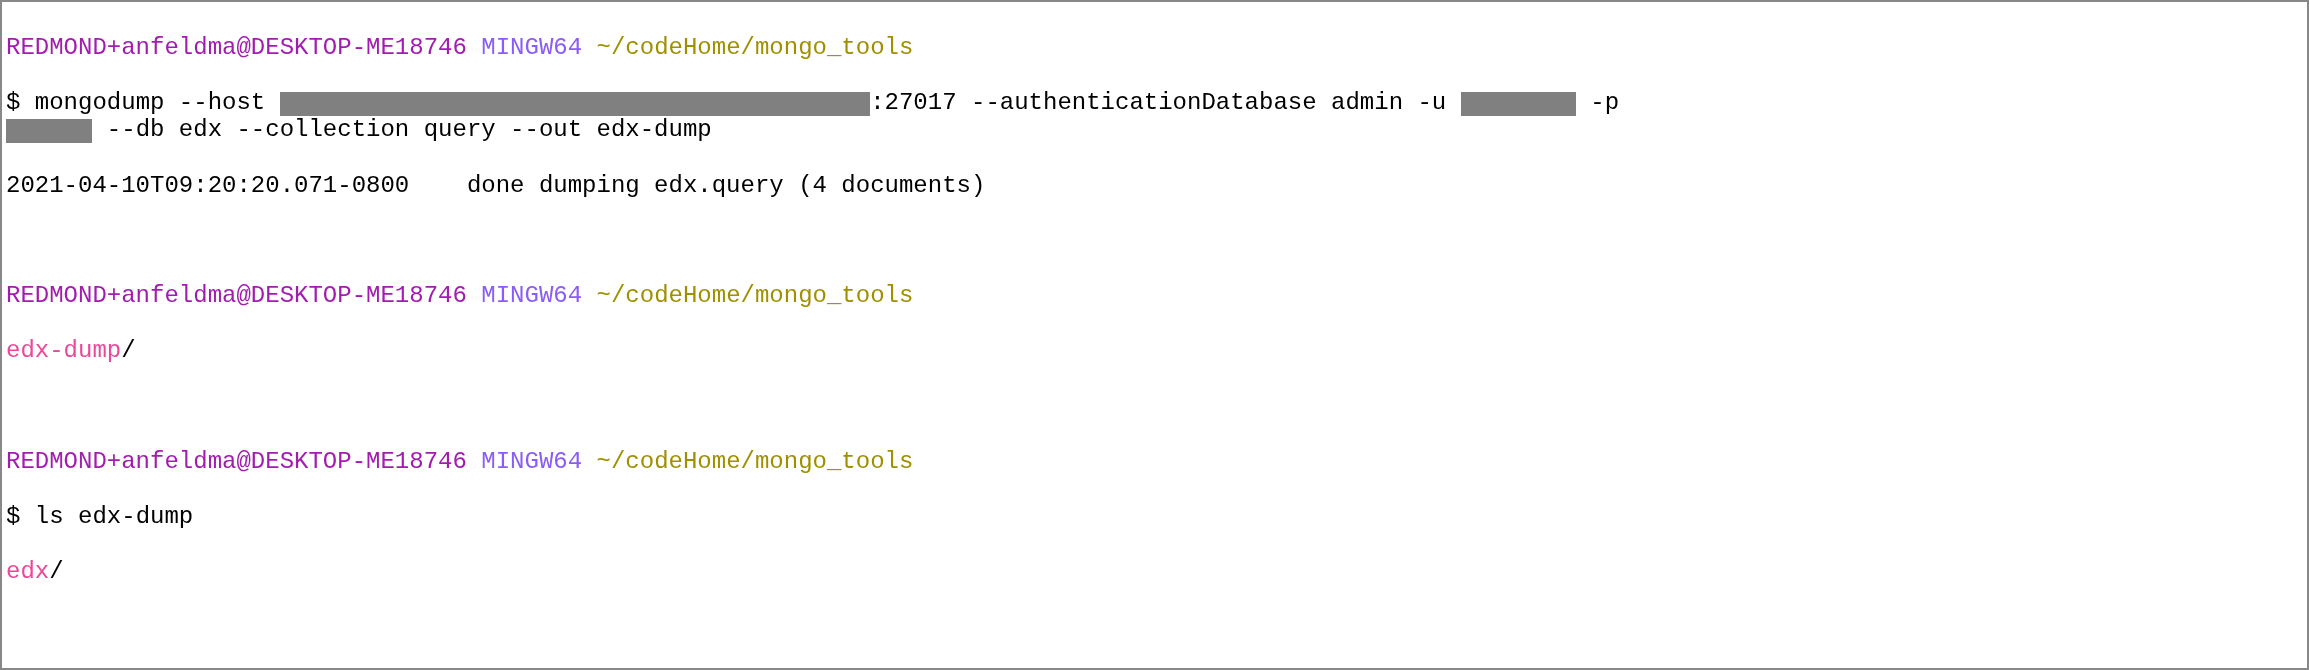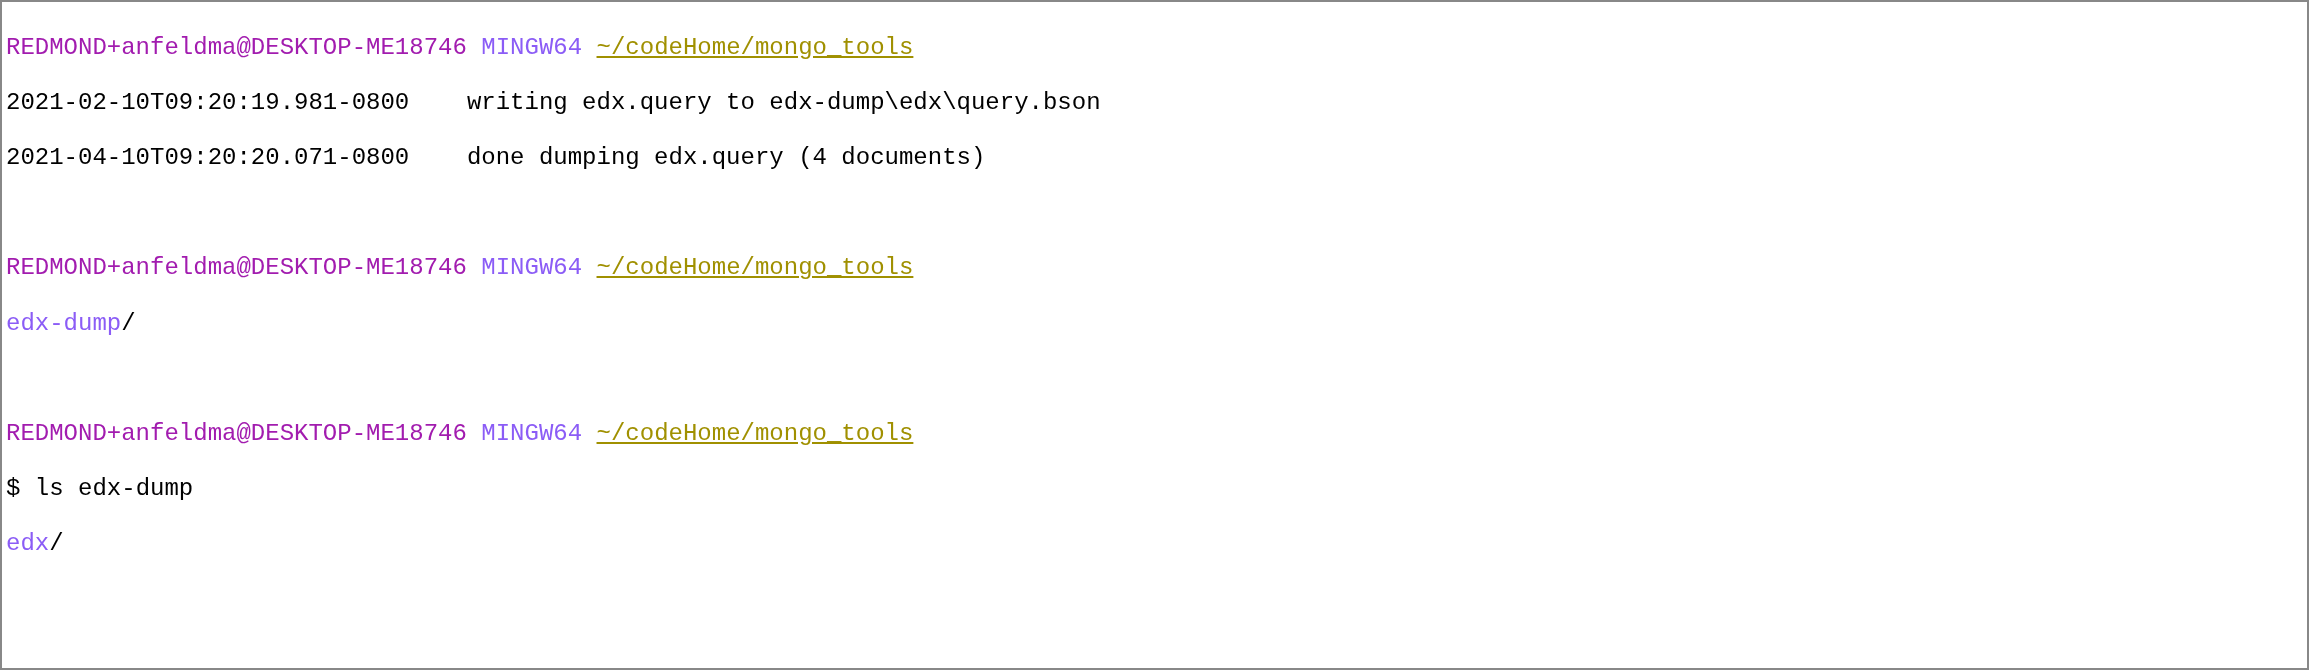--- a/index.html
+++ b/index.html
@@ -23,27 +23,26 @@
       white-space: pre;
     }
     .user-host {
       color: #a21caf;
     }
     .system {
       color: #8b5cf6;
     }
     .path {
       color: #a09000;
-      text-decoration: underline;
     }
     .ps {
       color: #000;
     }
     .dir {
-      color: #8b5cf6;
+      color: #ec4899;
     }
     .redact {
       display: inline-block;
       background: #808080;
       color: #808080;
       height: 1em;
       vertical-align: text-bottom;
       line-height: 1em;
     }
     .line {
@@ -51,21 +50,22 @@
     }
     .blank {
       height: 1.15em;
     }
   </style>
 </head>
 <body>
 
 <div class="terminal">
 <span class="line"><span class="user-host">REDMOND+anfeldma@DESKTOP-ME18746</span> <span class="system">MINGW64</span> <span class="path">~/codeHome/mongo_tools</span></span>
-<span class="line">2021-02-10T09:20:19.981-0800    writing edx.query to edx-dump\edx\query.bson</span>
+<span class="line"><span class="ps">$</span> <span>mongodump --host </span><span class="redact">                                         </span><span>:27017 --authenticationDatabase admin -u </span><span class="redact">        </span><span> -p </span>
+<span class="redact">      </span><span> --db edx --collection query --out edx-dump</span></span>
 <span class="line">2021-04-10T09:20:20.071-0800    done dumping edx.query (4 documents)</span>
 <span class="line blank"></span>
 <span class="line"><span class="user-host">REDMOND+anfeldma@DESKTOP-ME18746</span> <span class="system">MINGW64</span> <span class="path">~/codeHome/mongo_tools</span></span>
 <span class="line"><span class="dir">edx-dump</span><span>/</span></span>
 <span class="line blank"></span>
 <span class="line"><span class="user-host">REDMOND+anfeldma@DESKTOP-ME18746</span> <span class="system">MINGW64</span> <span class="path">~/codeHome/mongo_tools</span></span>
 <span class="line"><span class="ps">$</span> <span>ls edx-dump</span></span>
 <span class="line"><span class="dir">edx</span><span>/</span></span>
 
 

